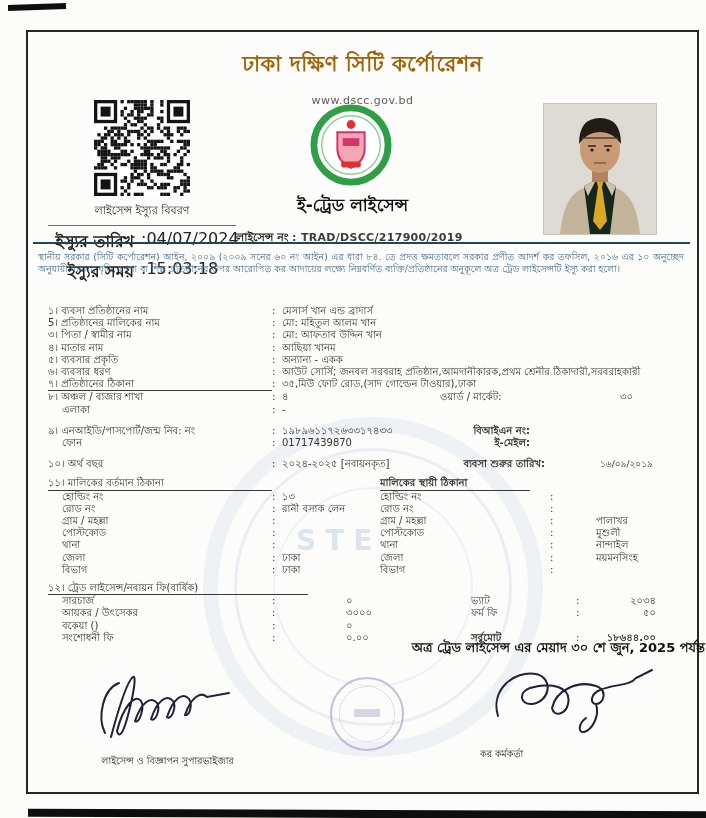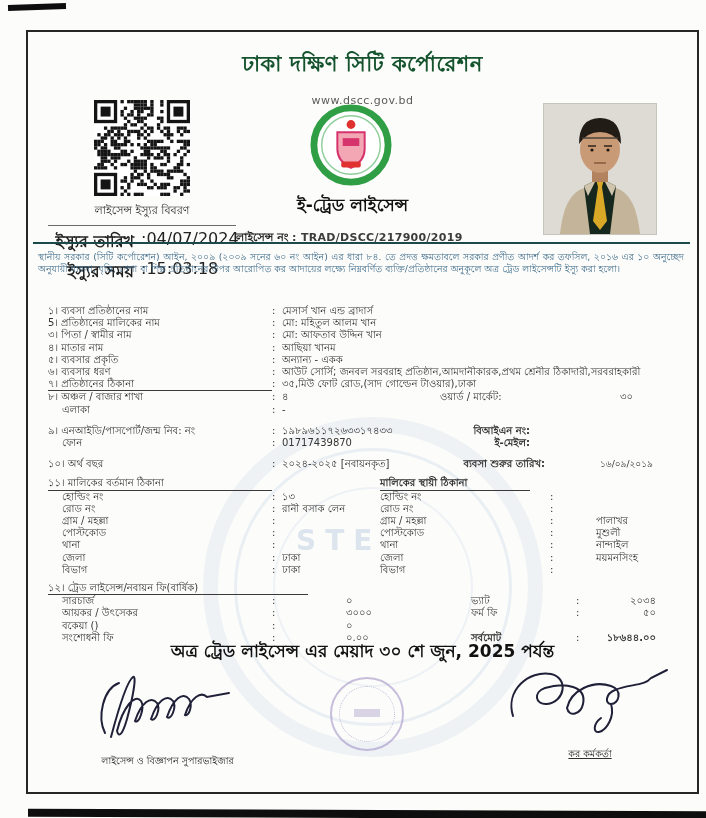--- a/index.html
+++ b/index.html
@@ -10,21 +10,21 @@
   .doc{position:absolute;left:26px;top:30px;width:669px;height:760px;border:2px solid #262626;background:transparent;}
 
   
   .watermark{position:absolute;left:175px;top:385px;width:310px;height:310px;border-radius:50%;
              border:15px solid rgba(115,155,205,.10);pointer-events:none;}
   .watermark::before{content:"";position:absolute;inset:16px;border-radius:50%;border:3px solid rgba(115,155,205,.13);}
   .watermark::after{content:"";position:absolute;inset:55px;border-radius:50%;border:2px solid rgba(115,155,205,.10);}
   .wm-text{position:absolute;left:268px;top:492px;font-size:28px;font-weight:bold;letter-spacing:9px;
            color:rgba(95,135,190,.20);pointer-events:none;}
 
-  .h-title{margin-top:16px;text-align:center;font-size:21px;font-weight:bold;color:#14532d;letter-spacing:.5px;}
+  .h-title{margin-top:16px;text-align:center;font-size:21px;font-weight:bold;color:#a16207;letter-spacing:.5px;}
   .h-site{margin-top:11px;text-align:center;font-size:11px;color:#5c5c5c;letter-spacing:.5px;}
 
   
   .qr-block{position:absolute;left:14px;top:68px;width:200px;text-align:center;}
   .qr{display:block;margin:0 auto;background:#fff;}
   .qr-caption{margin-top:6px;font-size:11px;color:#1f1f1f;}
   .qr-divider{margin:4px 6px 0 6px;border-top:1.5px solid #6b6b6b;}
   .issue-row{display:flex;margin-top:3px;font-size:16px;}
   .issue-label{width:92px;text-align:right;font-weight:bold;color:#1f1f1f;}
   .issue-value{padding-left:7px;text-align:left;color:#222;}
@@ -63,24 +63,24 @@
   .arow .pl{width:170px;}
   .arow .pv{flex:1;padding-left:36px;white-space:nowrap;overflow:hidden;}
 
   .fee-title{display:inline-block;width:260px;border-bottom:1px solid #3a3a3a;margin-top:6px;}
   .grow .gl{width:224px;padding-left:14px;box-sizing:border-box;}
   .grow .gv{width:189px;padding-left:64px;box-sizing:border-box;}
   .grow .grl{width:105px;}
   .grow .grv{width:80px;text-align:right;padding-right:10px;box-sizing:border-box;}
   .bold{font-weight:bold;}
 
-  .validity{position:absolute;left:0;top:606px;width:100%;text-align:center;font-size:17px;font-weight:bold;color:#111;}
+  .validity{position:absolute;left:8px;top:606px;width:100%;text-align:right;font-size:13px;font-weight:bold;color:#111;}
 
   .sig-left{position:absolute;left:42px;top:635px;width:195px;text-align:center;}
-  .sig-right{position:absolute;left:452px;top:628px;width:220px;text-align:center;text-decoration:underline;}
+  .sig-right{position:absolute;left:452px;top:628px;width:220px;text-align:left;}
   .sig-label{margin-top:3px;font-size:9.5px;color:#222;}
   .stamp{position:absolute;left:302px;top:645px;width:70px;height:70px;border-radius:50%;
          border:2px solid rgba(135,115,185,.45);}
   .stamp::before{content:"";position:absolute;inset:7px;border-radius:50%;border:1.5px dotted rgba(135,115,185,.45);}
   .stamp::after{content:"";position:absolute;left:22px;top:30px;width:26px;height:8px;background:rgba(135,115,185,.30);}
 </style>
 </head>
 <body>
 
 <div class="page">

